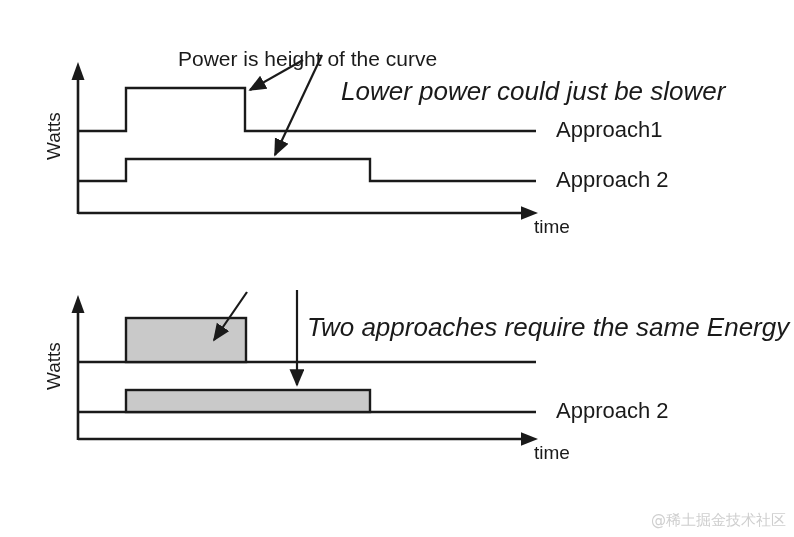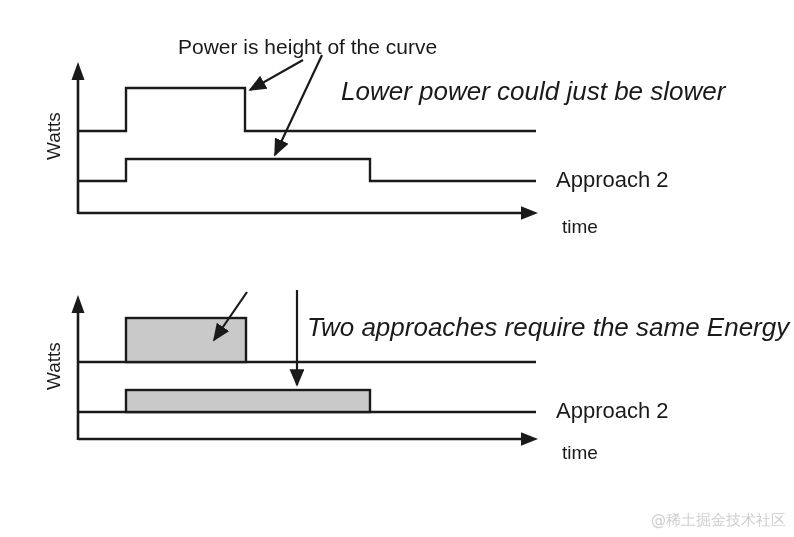--- a/index.html
+++ b/index.html
@@ -53,21 +53,21 @@
   }
   .txt {
     position: absolute;
     white-space: nowrap;
     font-family: "Liberation Sans", sans-serif;
     color: #1a1a1a;
     line-height: 1;
   }
   .txt-plain   { font-size: 21px; font-weight: 400; }
   .txt-italic  { font-size: 26px; font-style: italic; font-weight: 400; }
-  .txt-axis    { font-size: 19px; margin-left: 28px; }
+  .txt-axis    { font-size: 19px; }
   .txt-legend  { font-size: 22px; }
   .axis-ylabel {
     transform: rotate(-90deg);
     transform-origin: left top;
     font-size: 19px;
   }
   .caption {
     position: absolute;
     white-space: nowrap;
     font-family: "Liberation Serif", serif;
@@ -136,28 +136,29 @@
       <line class="stroke-main" x1="78" y1="412" x2="536" y2="412"></line>
 
       <rect class="bar-fill" x="126" y="390" width="244" height="22"></rect>
 
       <line class="arrow-line" x1="247" y1="292" x2="214" y2="340" marker-end="url(#arrowhead)"></line>
 
       <line class="arrow-line" x1="297" y1="290" x2="297" y2="385" marker-end="url(#arrowhead)"></line>
     </g>
   </svg>
 
-  <div class="txt txt-plain" style="left:178px; top:36px;">Power is height of the curve</div>
+  <div class="txt txt-plain" style="left:178px; top:48px;">Power is height of the curve</div>
 
   <div class="txt txt-italic" style="left:341px; top:78px;">Lower power could just be slower</div>
 
   <div class="txt axis-ylabel" style="left:44px; top:160px;">Watts</div>
 
   <div class="txt txt-axis" style="left:534px; top:217px;">time</div>
 
+  <div class="txt txt-legend" style="left:556px; top:119px;">Approach1</div>
 
   <div class="txt txt-legend" style="left:556px; top:169px;">Approach 2</div>
 
 
   <div class="txt txt-italic" style="left:307px; top:314px;">Two approaches require the same Energy</div>
 
   <div class="txt axis-ylabel" style="left:44px; top:390px;">Watts</div>
 
   <div class="txt txt-axis" style="left:534px; top:443px;">time</div>
 

